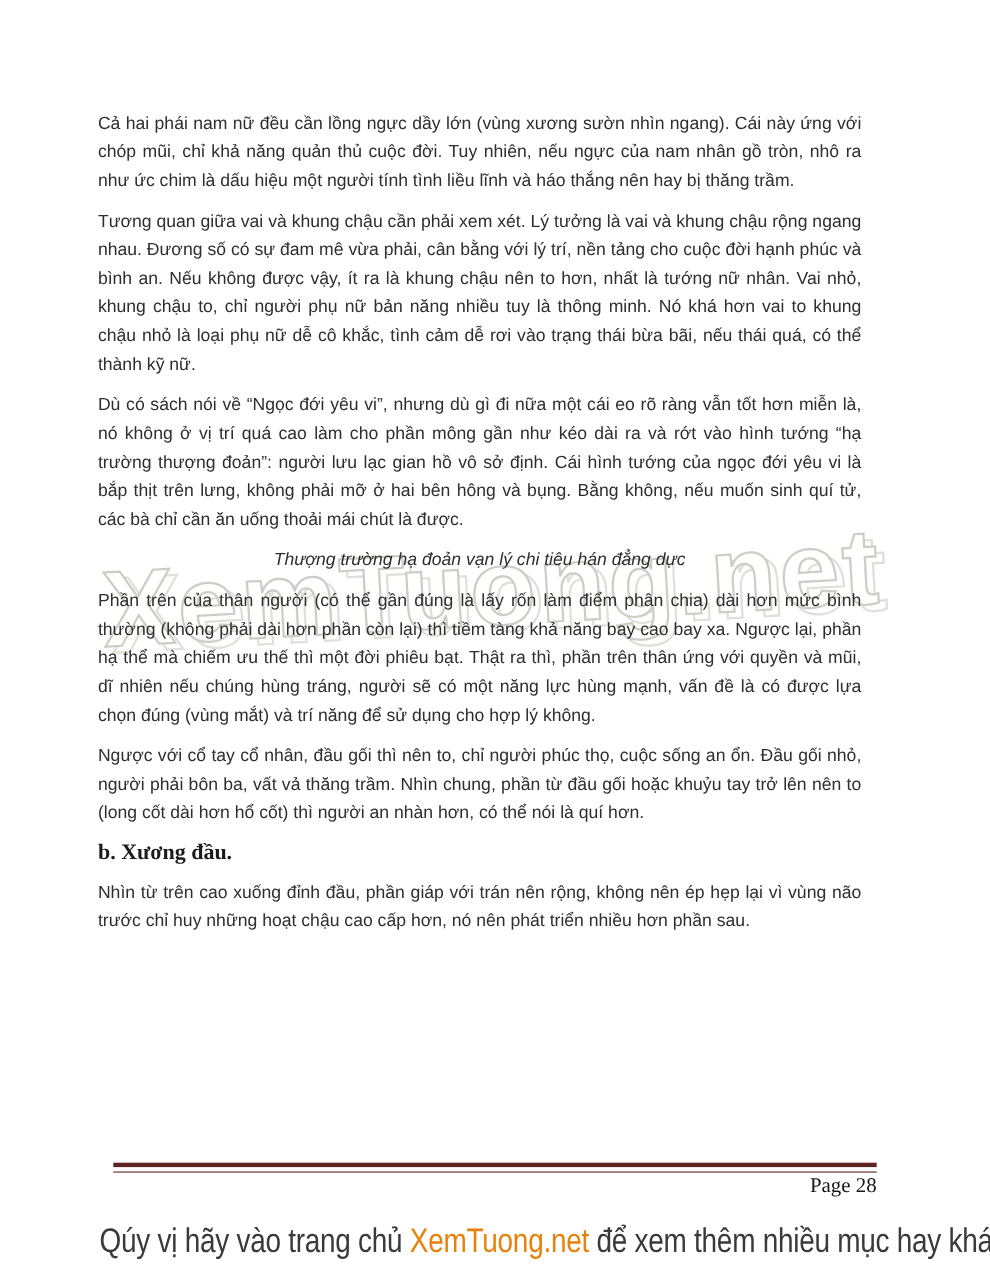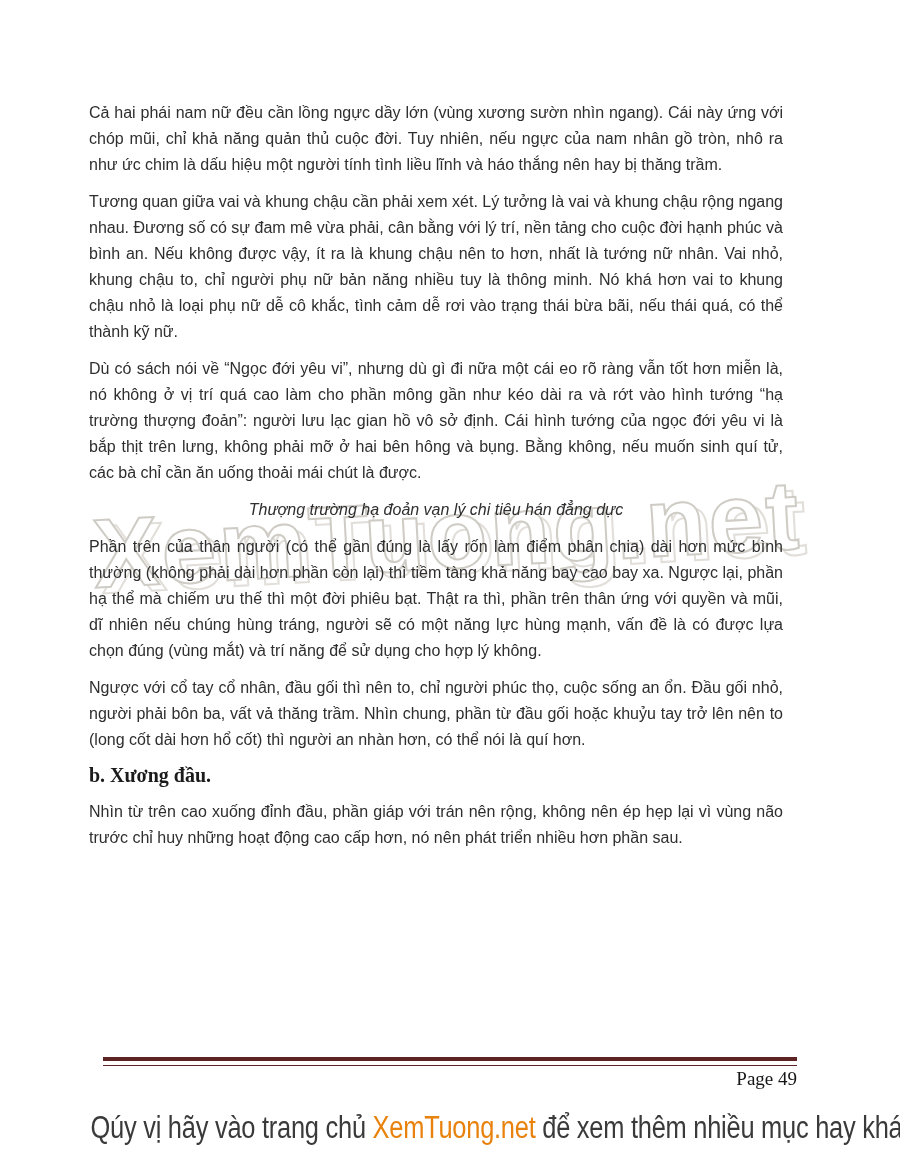--- a/index.html
+++ b/index.html
@@ -123,25 +123,25 @@
   <div class="content">
     <p class="body">Cả hai phái nam nữ đều cần lồng ngực dầy lớn (vùng xương sườn nhìn ngang). Cái này ứng với chóp mũi, chỉ khả năng quản thủ cuộc đời. Tuy nhiên, nếu ngực của nam nhân gồ tròn, nhô ra như ức chim là dấu hiệu một người tính tình liều lĩnh và háo thắng nên hay bị thăng trầm.</p>
     <p class="body">Tương quan giữa vai và khung chậu cần phải xem xét. Lý tưởng là vai và khung chậu rộng ngang nhau. Đương số có sự đam mê vừa phải, cân bằng với lý trí, nền tảng cho cuộc đời hạnh phúc và bình an. Nếu không được vậy, ít ra là khung chậu nên to hơn, nhất là tướng nữ nhân. Vai nhỏ, khung chậu to, chỉ người phụ nữ bản năng nhiều tuy là thông minh. Nó khá hơn vai to khung chậu nhỏ là loại phụ nữ dễ cô khắc, tình cảm dễ rơi vào trạng thái bừa bãi, nếu thái quá, có thể thành kỹ nữ.</p>
     <p class="body">Dù có sách nói về “Ngọc đới yêu vi”, nhưng dù gì đi nữa một cái eo rõ ràng vẫn tốt hơn miễn là, nó không ở vị trí quá cao làm cho phần mông gần như kéo dài ra và rớt vào hình tướng “hạ trường thượng đoản”: người lưu lạc gian hồ vô sở định. Cái hình tướng của ngọc đới yêu vi là bắp thịt trên lưng, không phải mỡ ở hai bên hông và bụng. Bằng không, nếu muốn sinh quí tử, các bà chỉ cần ăn uống thoải mái chút là được.</p>
     <div class="verse">
       <p>Thượng trường hạ đoản vạn lý chi tiêu hán đẳng dực</p>
     </div>
     <p class="body">Phần trên của thân người (có thể gần đúng là lấy rốn làm điểm phân chia) dài hơn mức bình thường (không phải dài hơn phần còn lại) thì tiềm tàng khả năng bay cao bay xa. Ngược lại, phần hạ thể mà chiếm ưu thế thì một đời phiêu bạt. Thật ra thì, phần trên thân ứng với quyền và mũi, dĩ nhiên nếu chúng hùng tráng, người sẽ có một năng lực hùng mạnh, vấn đề là có được lựa chọn đúng (vùng mắt) và trí năng để sử dụng cho hợp lý không.</p>
     <p class="body">Ngược với cổ tay cổ nhân, đầu gối thì nên to, chỉ người phúc thọ, cuộc sống an ổn. Đầu gối nhỏ, người phải bôn ba, vất vả thăng trầm. Nhìn chung, phần từ đầu gối hoặc khuỷu tay trở lên nên to (long cốt dài hơn hổ cốt) thì người an nhàn hơn, có thể nói là quí hơn.</p>
     <h3 class="section-heading">b. Xương đầu.</h3>
-    <p class="body">Nhìn từ trên cao xuống đỉnh đầu, phần giáp với trán nên rộng, không nên ép hẹp lại vì vùng não trước chỉ huy những hoạt động cao cấp hơn, nó nên phát triển nhiều hơn phần sau.</p>
+    <p class="body">Nhìn từ trên cao xuống đỉnh đầu, phần giáp với trán nên rộng, không nên ép hẹp lại vì vùng não trước chỉ huy những hoạt chậu cao cấp hơn, nó nên phát triển nhiều hơn phần sau.</p>
   </div>
 
   <div class="footer-rule"></div>
-  <div class="page-number">Page 49</div>
+  <div class="page-number">Page 28</div>
 
   <div class="banner">
     <span class="banner-line">
       <span>Qúy vị hãy vào trang chủ </span><a href="#" class="brand">XemTuong.net</a><span> để xem thêm nhiều mục hay khác</span>
     </span>
   </div>
 
 </div>
 
 </body></html>

